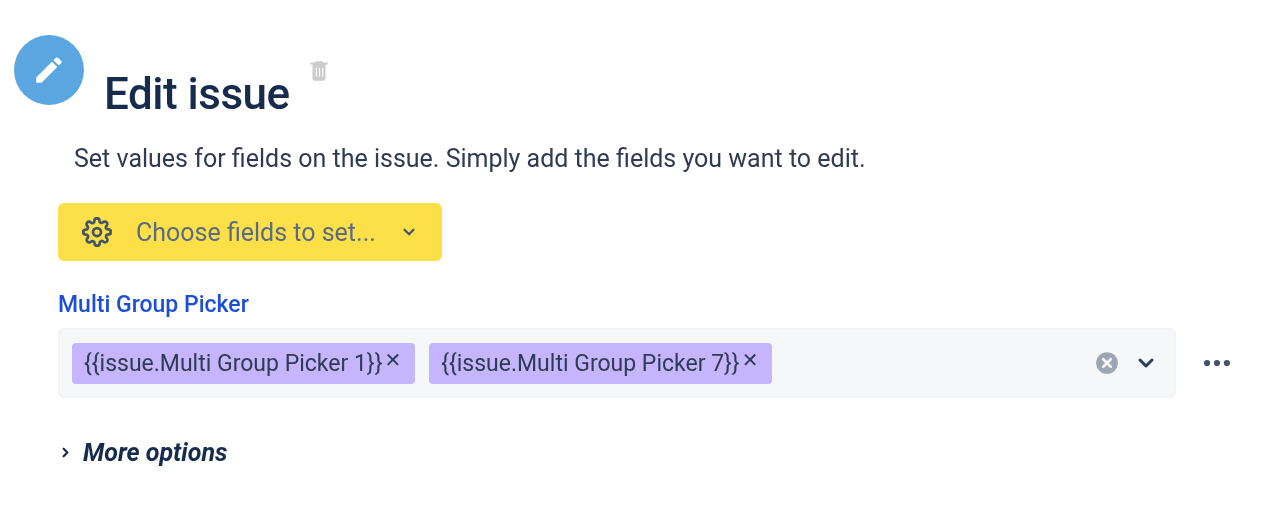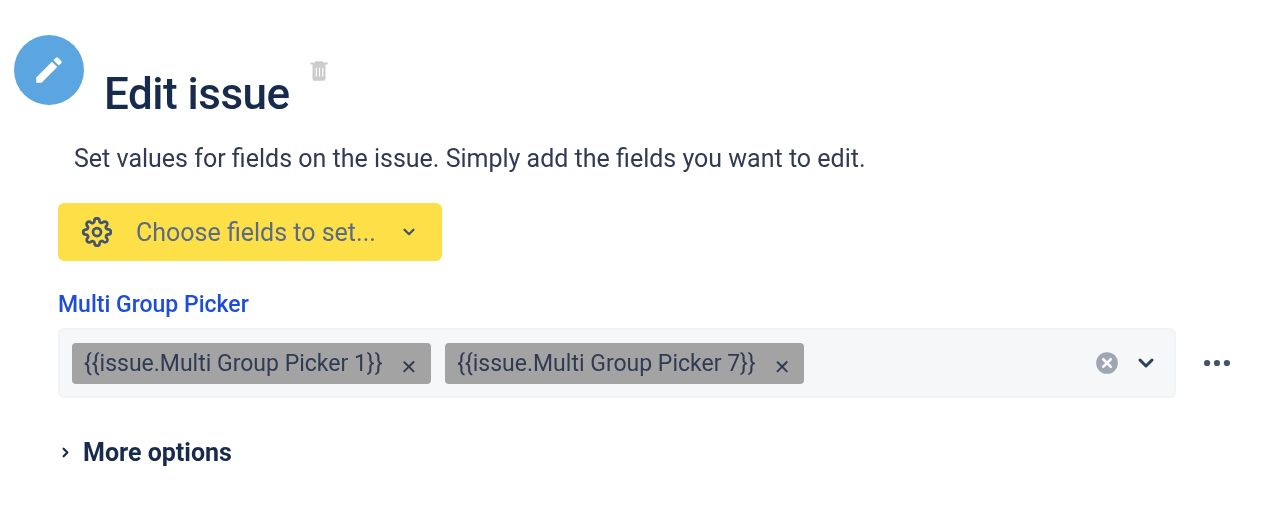--- a/index.html
+++ b/index.html
@@ -95,25 +95,25 @@
       border: 2px solid #f2f3f6;
       padding: 10px 12px;
       display: flex;
       align-items: center;
       gap: 14px;
       min-height: 70px;
       cursor: text;
     }
     .tag {
       display: inline-flex;
-      align-items: flex-end;
-      background: #a3a3a3;
+      align-items: flex-start;
+      background: #c4b5fd;
       border-radius: 4px;
       padding: 7px 12px;
-      gap: 16px;
+      gap: 0;
       font-size: 23px;
       color: #303b53;
     }
     .tag-remove {
       font-size: 20px;
       color: #303b53;
       cursor: pointer;
       font-weight: 400;
       line-height: 1;
       padding: 0 2px;
@@ -137,20 +137,21 @@
       display: flex;
       cursor: pointer;
       padding: 0 16px 0 4px;
     }
     .more-options {
       display: flex;
       align-items: center;
       gap: 10px;
       margin-top: 40px;
       cursor: pointer;
+      font-style: italic;
     }
     .more-chevron {
       color: #172B4D;
       display: flex;
     }
     .more-label {
       font-size: 25px;
       font-weight: 700;
       color: #172B4D;
     }

